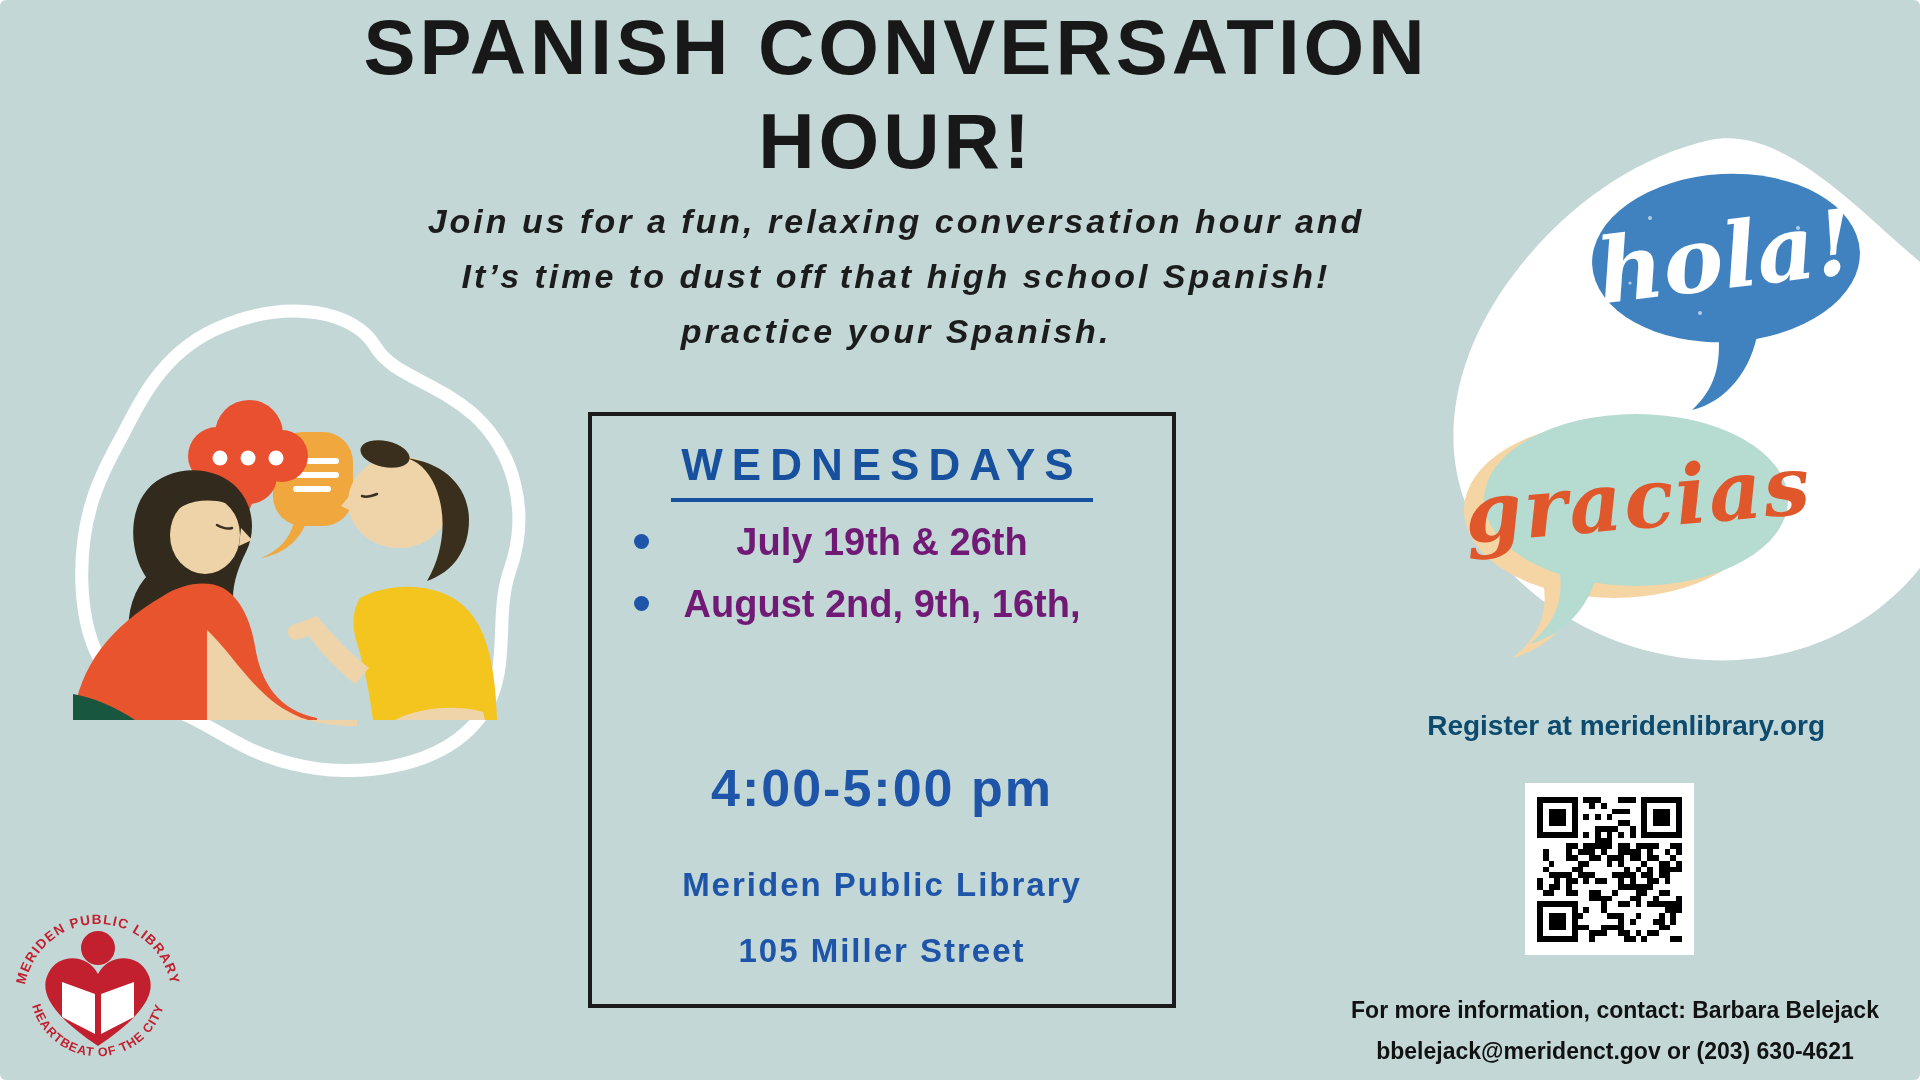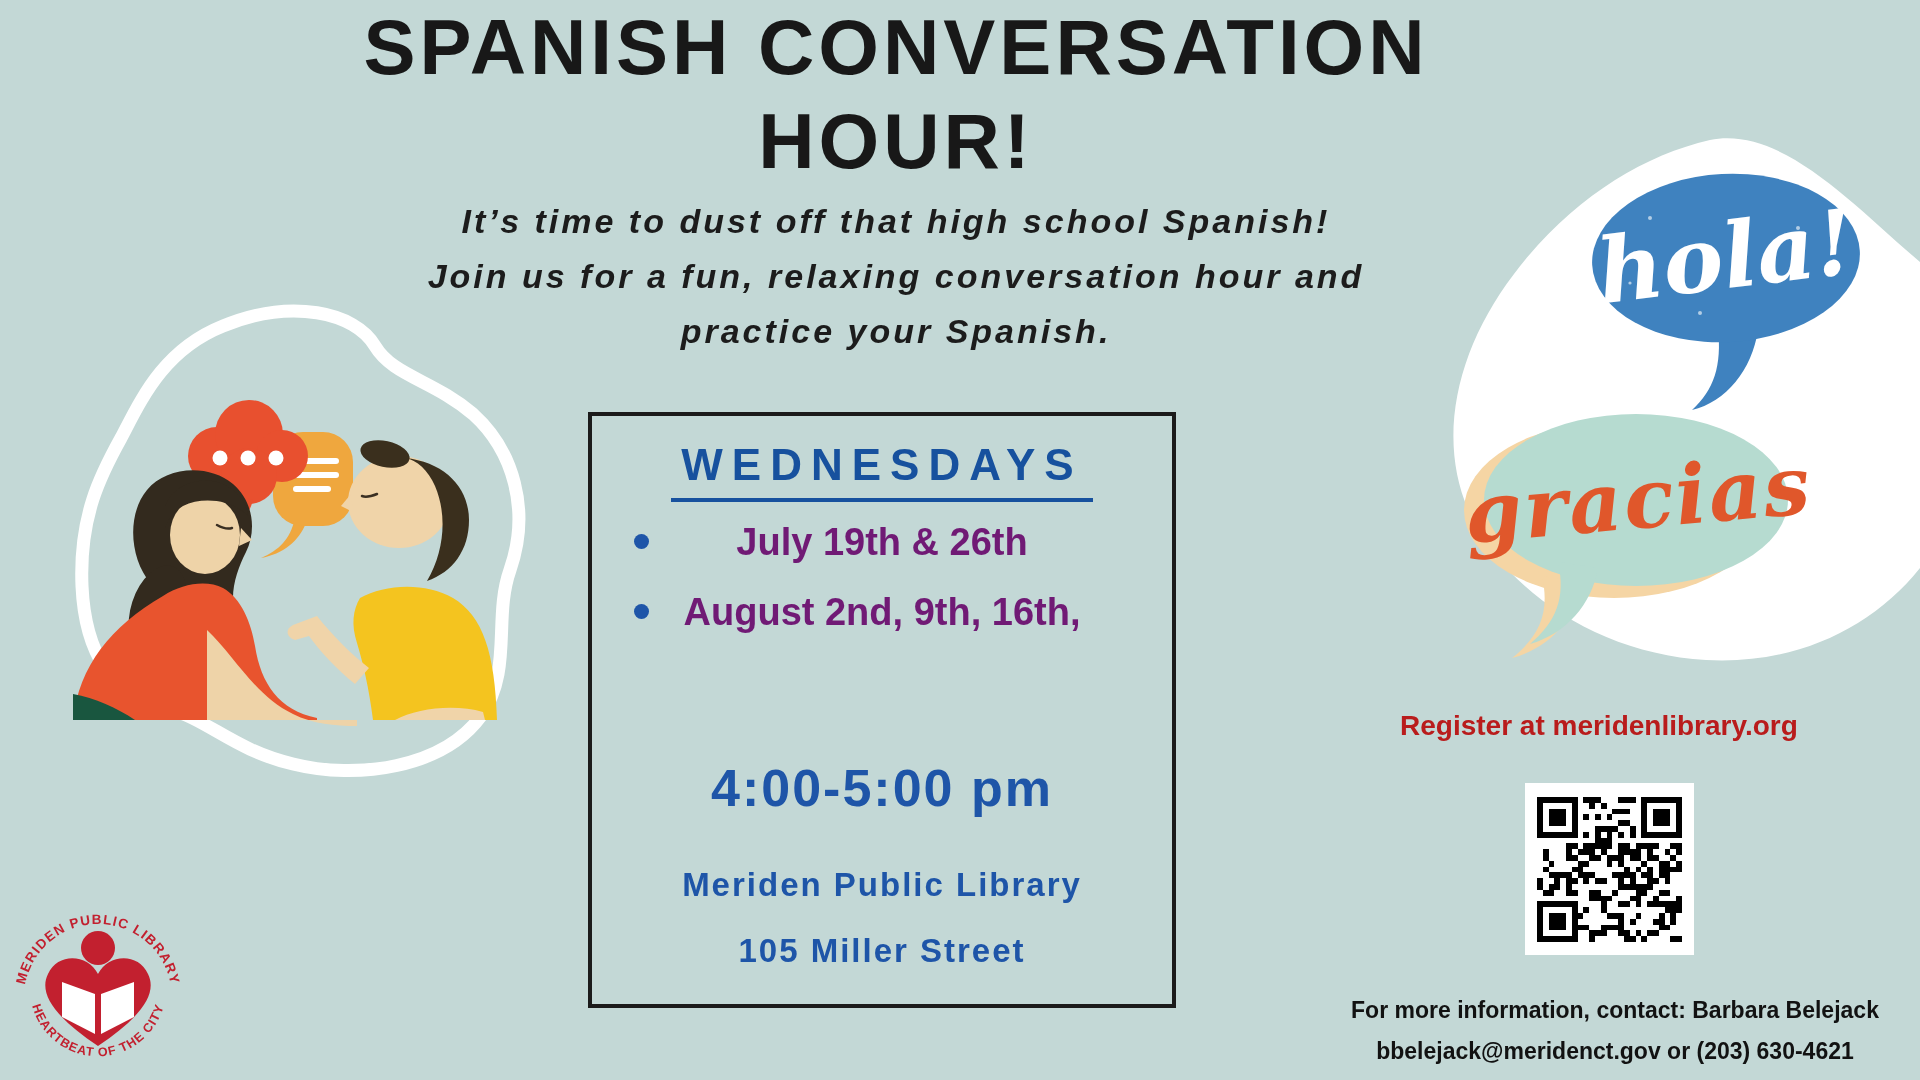--- a/index.html
+++ b/index.html
@@ -1,43 +1,43 @@
 <!DOCTYPE html>
 <html><head>
 <meta charset="utf-8">
 <style>
   html,body{margin:0;padding:0;}
   body{font-family:"Liberation Sans",sans-serif;}
-  .stage{position:relative;width:1920px;height:1080px;background:#c3d8d6;overflow:hidden;}
+  .stage{position:relative;width:1920px;height:1080px;background:#c3d8d6;overflow:hidden;border-radius:6px;}
 
   
   .title-block{position:absolute;left:296px;top:0;width:1200px;text-align:center;color:#181818;}
   .title-line{font-size:78px;font-weight:700;letter-spacing:4px;line-height:94px;white-space:nowrap;}
   .subtitle-block{position:absolute;left:246px;top:194px;width:1300px;text-align:center;
     color:#1c1c1c;font-style:italic;font-weight:700;font-size:34px;letter-spacing:3px;line-height:55px;}
 
   
   .schedule-box{position:absolute;left:588px;top:412px;width:588px;height:596px;
     border:4px solid #1b1b1b;box-sizing:border-box;padding-left:9px;}
   .sched-heading-wrap{position:absolute;left:0;right:0;top:24px;text-align:center;}
   .sched-heading{display:inline-block;color:#17519e;font-size:44px;font-weight:700;letter-spacing:9px;
     border-bottom:4px solid #17519e;padding:0 10px 8px 10px;white-space:nowrap;}
   .bullet-row{position:absolute;left:0;right:0;text-align:center;color:#701a75;
     font-weight:700;font-size:38px;line-height:52px;}
   .bullet-row .dot{position:absolute;left:42px;top:18px;width:15px;height:15px;border-radius:50%;background:#1e55a8;}
   .row-july{top:100px;}
-  .row-august{top:170px;}
+  .row-august{top:162px;}
   .sched-time{position:absolute;left:0;right:0;top:322px;text-align:center;color:#1e55a8;
     font-weight:700;font-size:52px;letter-spacing:2px;line-height:52px;margin-top:24px;}
   .sched-venue{position:absolute;left:0;right:0;top:436px;text-align:center;color:#1e55a8;
     font-weight:700;font-size:33px;letter-spacing:2px;line-height:66px;}
 
   
-  .register-text{position:absolute;left:1400px;top:708px;width:425px;text-align:left;
-    color:#b91c1c;font-weight:700;font-size:28px;line-height:36px;}
+  .register-text{position:absolute;left:1400px;top:708px;width:425px;text-align:right;
+    color:#0c4a6e;font-weight:700;font-size:28px;line-height:36px;}
   .qr-box{position:absolute;left:1525px;top:783px;width:169px;height:172px;background:#ffffff;
     display:flex;align-items:center;justify-content:center;}
   .contact-block{position:absolute;left:1250px;top:990px;width:730px;text-align:center;
     color:#121212;font-weight:700;font-size:23px;line-height:41px;}
 
   
   .illus-left{position:absolute;left:55px;top:288px;width:530px;height:495px;}
   .deco-right{position:absolute;left:1400px;top:108px;width:520px;height:575px;}
   .logo{position:absolute;left:12px;top:896px;width:172px;height:172px;}
 
@@ -47,22 +47,22 @@
 <body>
 
 <div class="stage">
 
   <div class="title-block">
     <div class="title-line">SPANISH CONVERSATION</div>
     <div class="title-line">HOUR!</div>
   </div>
 
   <div class="subtitle-block">
+    <div>Join us for a fun, relaxing conversation hour and</div>
     <div>It’s time to dust off that high school Spanish!</div>
-    <div>Join us for a fun, relaxing conversation hour and</div>
     <div>practice your Spanish.</div>
   </div>
 
   <svg class="illus-left" viewBox="0 0 530 495" aria-hidden="true">
 
     <path d="M168,38 C236,10 300,24 320,58 C338,88 378,92 418,126 C458,162 476,222 455,282 C438,330 458,382 426,428 C388,480 302,492 238,476 C178,462 152,430 110,420 C58,408 30,366 27,298 C24,228 46,186 66,150 C86,112 108,62 168,38 Z" fill="none" stroke="#ffffff" stroke-width="13"></path>
 
     <g>
       <path d="M240,230 C235,252 224,262 206,270 C228,266 244,253 251,235 Z" fill="#efa73e"></path>
       <rect x="218" y="144" width="80" height="94" rx="30" fill="#efa73e"></rect>

